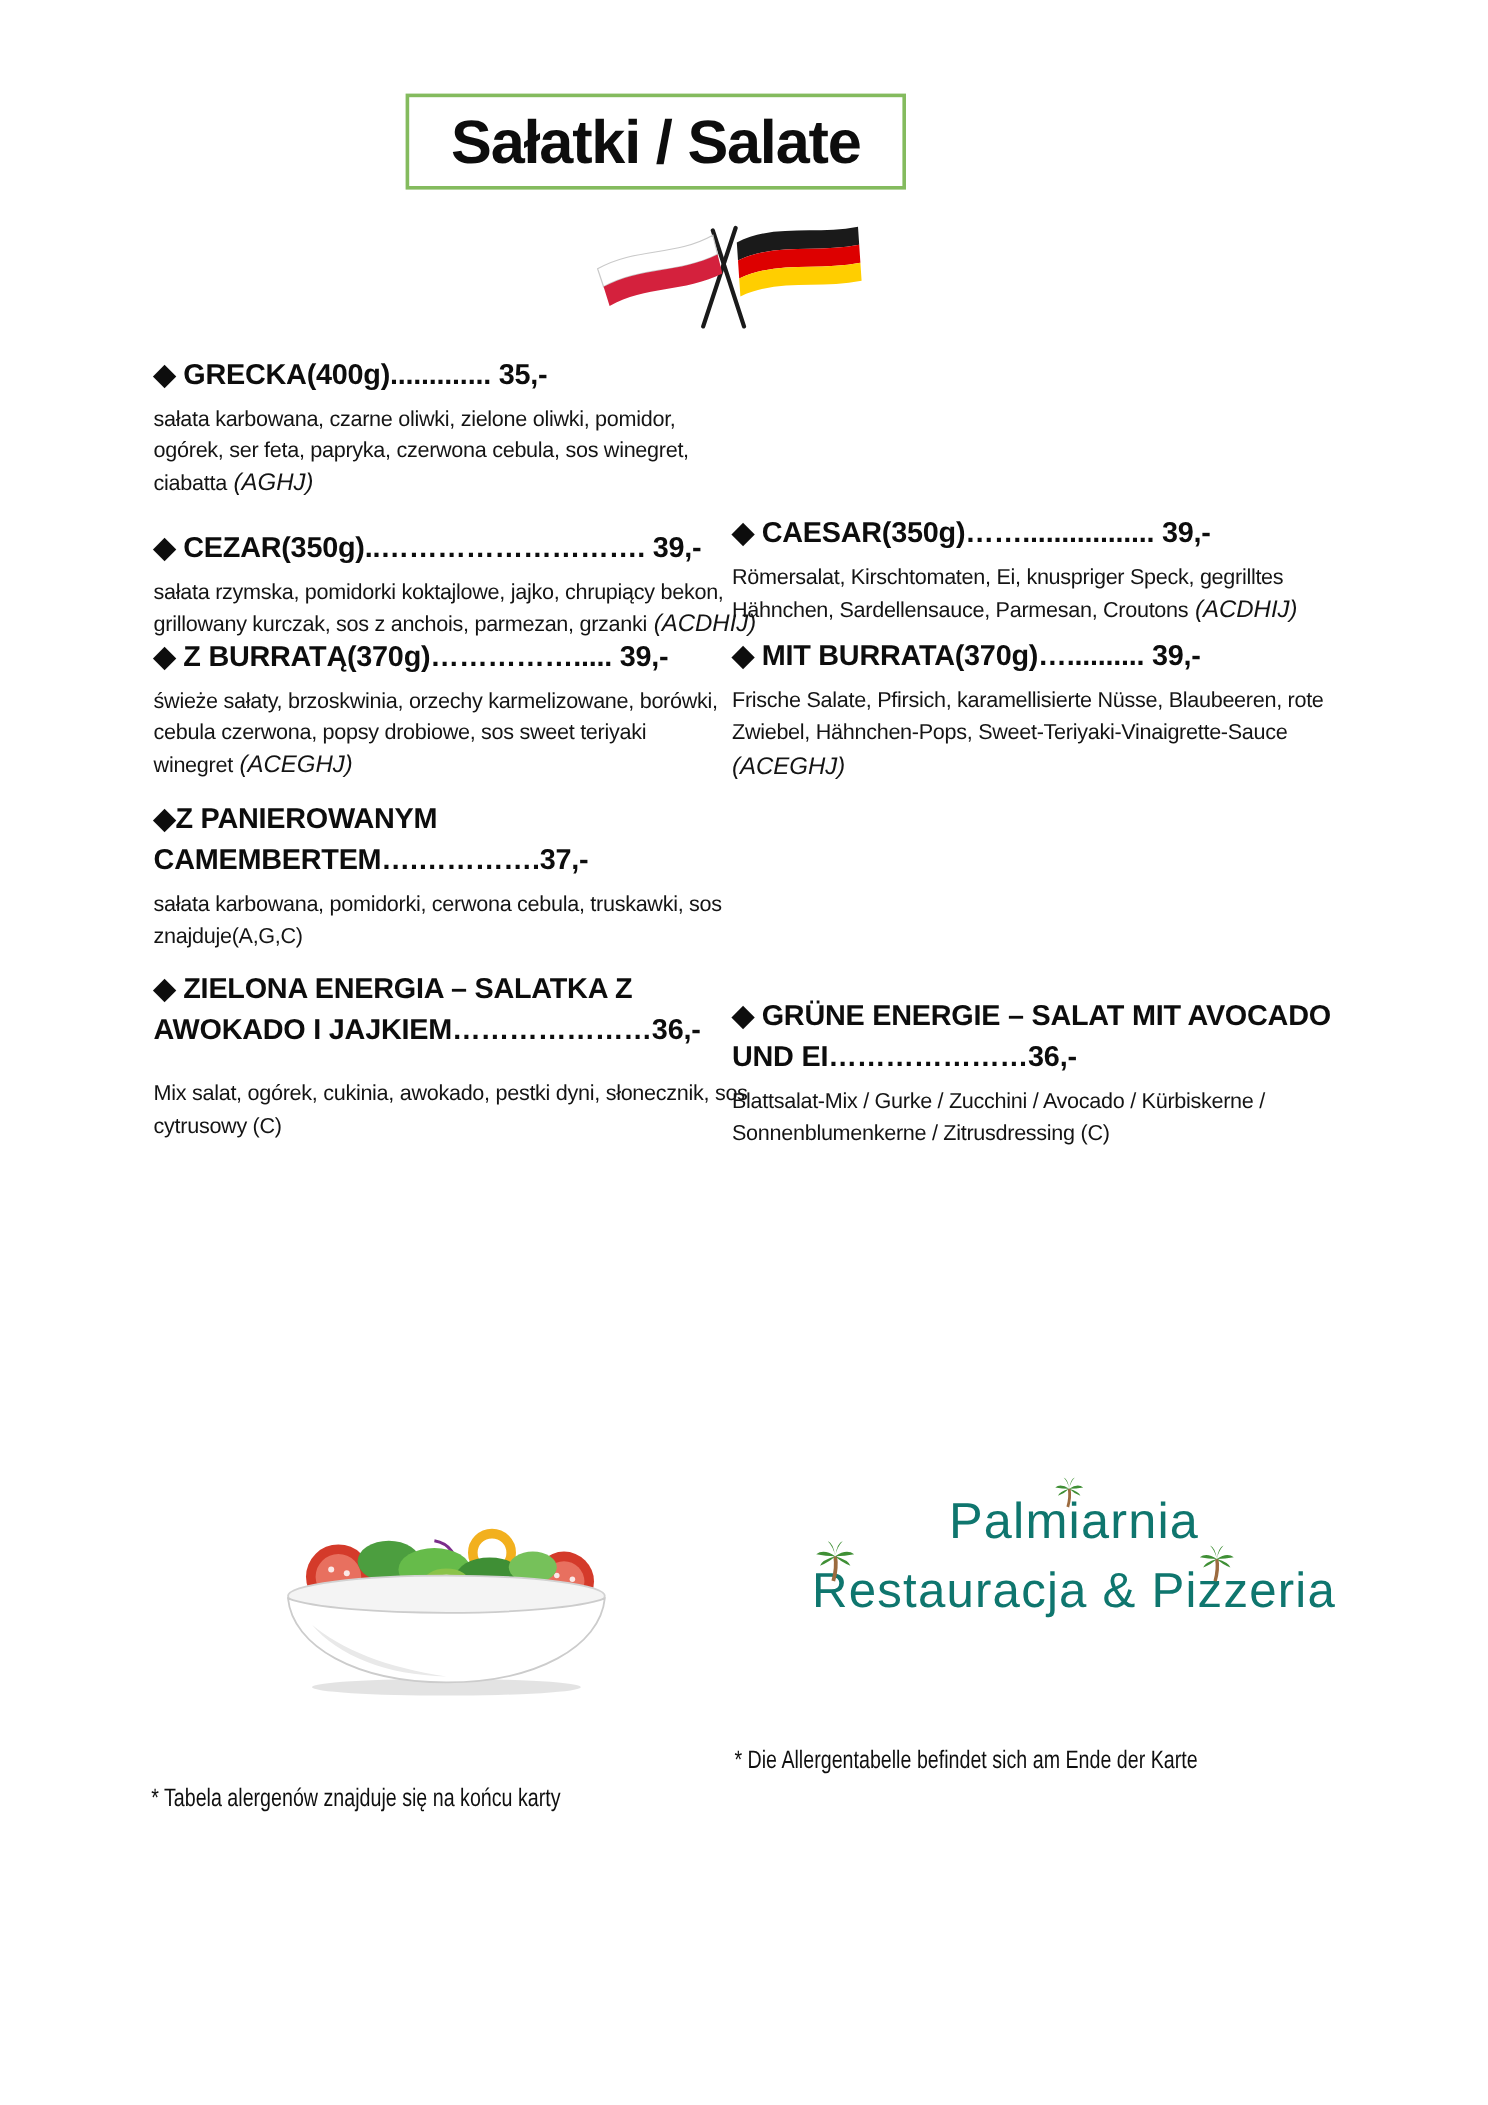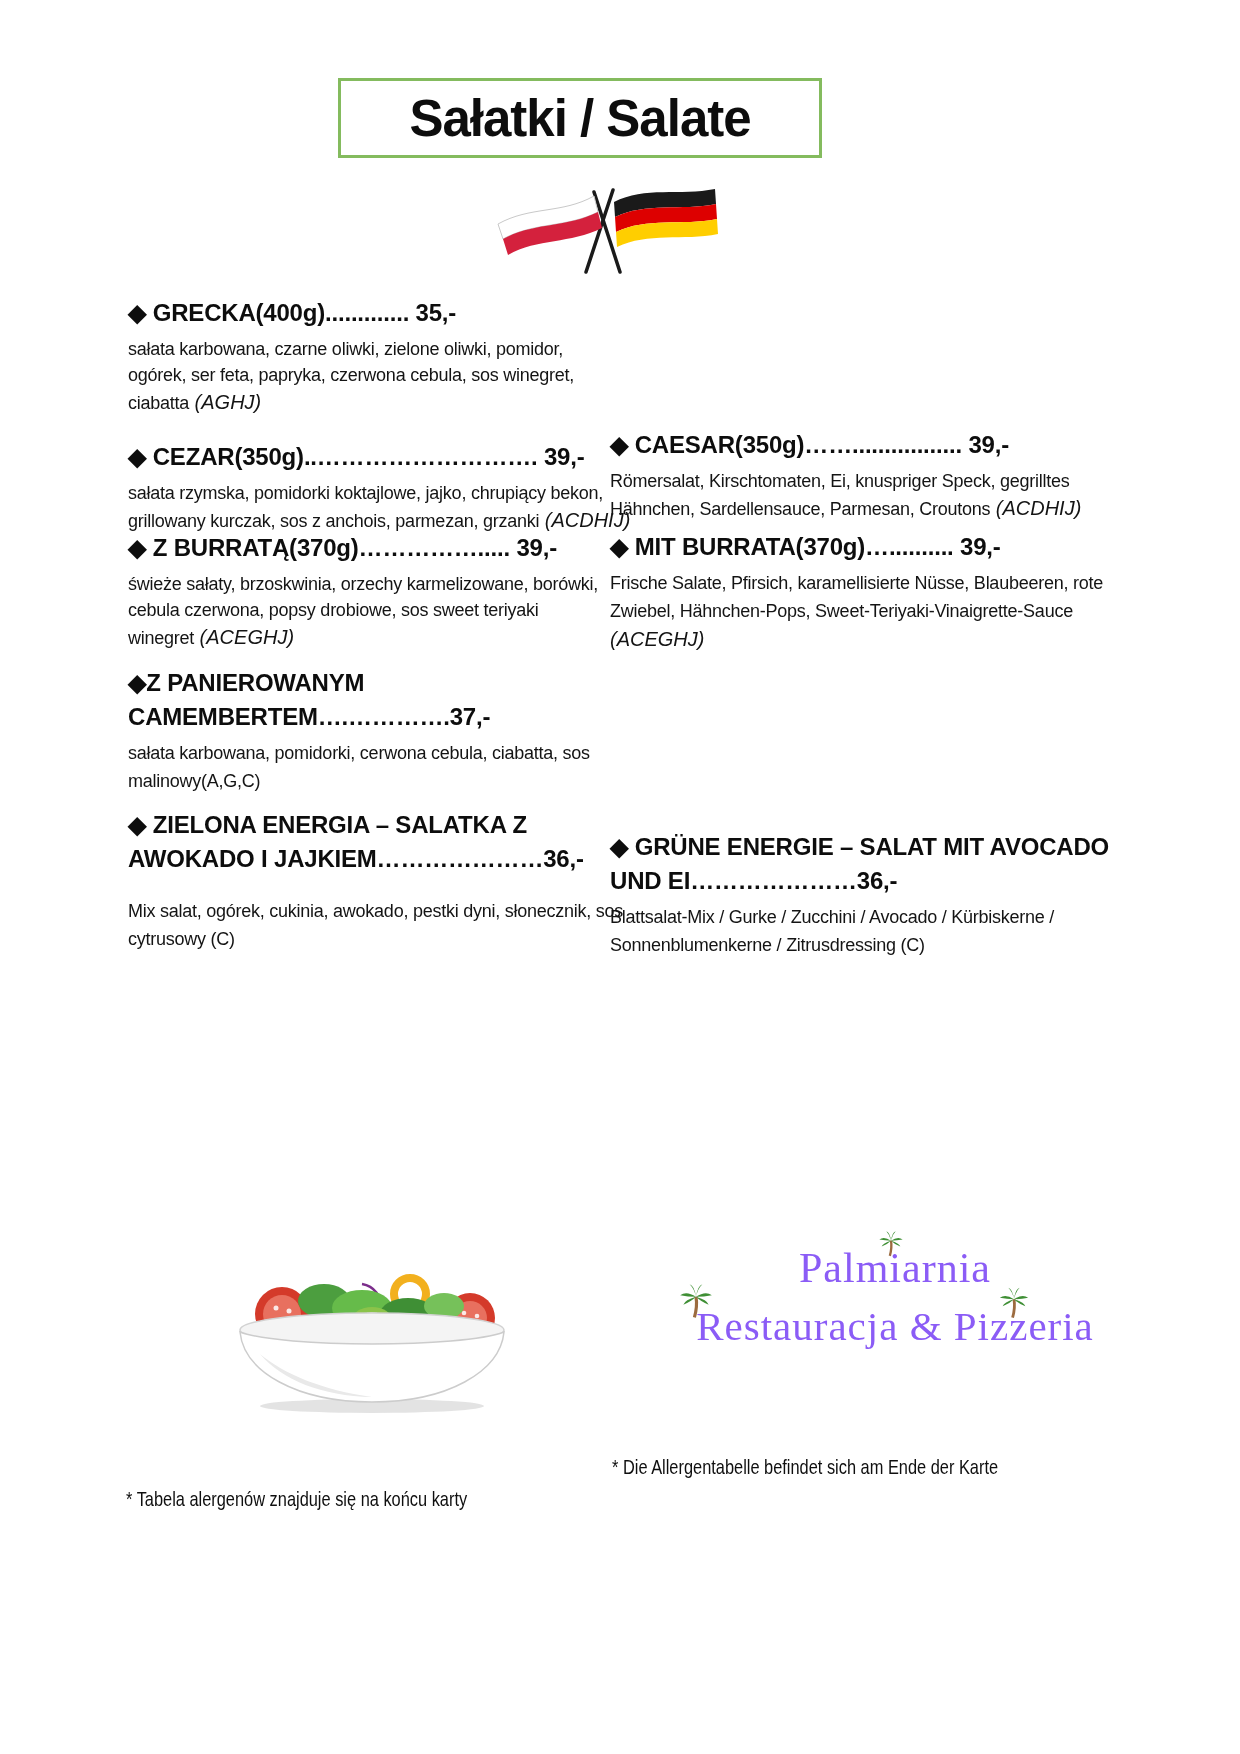--- a/index.html
+++ b/index.html
@@ -7,21 +7,21 @@
   #page {
     position:relative;
     width:1240px; height:1754px;
     background:#ffffff;
     font-family:"Liberation Sans", sans-serif;
     color:#111;
     overflow:hidden;
   }
   
   #title-box {
-    position:absolute; left:338px; top:78px; width:484px; height:80px;
+    position:absolute; left:338px; top:78px; width:417px; height:80px;
     border:3px solid #84bb5e;
     display:flex; align-items:center; justify-content:center;
   }
   #title-box h1 {
     font-size:51px; font-weight:bold; letter-spacing:-1px; color:#0d0d0d;
     white-space:nowrap;
   }
   
   #flags { position:absolute; left:480px; top:180px; width:240px; height:95px; }
   
@@ -37,21 +37,21 @@
   .allergen { font-style:italic; font-size:20px; letter-spacing:0; }
   .allergen-block { display:block; margin-top:8px; }
   .desc-lg { font-size:20.5px; letter-spacing:-0.1px; line-height:1.5; }
   .title-narrow { max-width:420px; }
   .gap-desc { margin-top:22px; }
   
   #salad-bowl { position:absolute; left:212px; top:1256px; width:320px; height:158px; }
   
   #logo {
     position:absolute; left:625px; top:1236px; width:540px; height:140px;
-    font-family:Liberation Serif, serif; color:#8b5cf6; text-align:center;
+    font-family:Liberation Sans, sans-serif; color:#0f766e; text-align:center;
   }
   #logo .logo-line1 { font-size:42px; margin-top:8px; letter-spacing:1px; }
   #logo .logo-line2 { font-size:41px; margin-top:10px; letter-spacing:1px; }
   .palm { position:absolute; }
   #palm-1 { left:252px; top:-8px; width:28px; height:30px; }
   #palm-2 { left:52px;  top:44px; width:38px; height:40px; }
   #palm-3 { left:372px; top:48px; width:34px; height:36px; }
   
   .note {
     position:absolute; font-size:21px; color:#0f0f0f; white-space:nowrap;
@@ -94,21 +94,21 @@
     <div class="item-desc"><span>sałata rzymska, pomidorki koktajlowe, jajko, chrupiący bekon, grillowany kurczak, sos z anchois, parmezan, grzanki</span><span class="allergen"> (ACDHIJ)</span></div>
   </div>
 
   <div class="item" style="left:128px; top:531px; width:480px;">
     <div class="item-title">◆ Z BURRATĄ(370g)……………..... 39,-</div>
     <div class="item-desc"><span>świeże sałaty, brzoskwinia, orzechy karmelizowane, borówki, cebula czerwona, popsy drobiowe,  sos sweet teriyaki winegret</span><span class="allergen"> (ACEGHJ)</span></div>
   </div>
 
   <div class="item" style="left:128px; top:666px; width:480px;">
     <div class="item-title">◆Z PANIEROWANYM CAMEMBERTEM….………….37,-</div>
-    <div class="item-desc"><span>sałata karbowana, pomidorki, cerwona cebula, ciabatta, sos malinowy(A,G,C)</span><span class="allergen"></span></div>
+    <div class="item-desc"><span>sałata karbowana, pomidorki, cerwona cebula, truskawki, sos znajduje(A,G,C)</span><span class="allergen"></span></div>
   </div>
 
   <div class="item" style="left:128px; top:808px; width:505px;">
     <div class="item-title">◆ ZIELONA ENERGIA – SALATKA Z AWOKADO I JAJKIEM…………………36,-</div>
     <div class="item-desc gap-desc"><span>Mix salat, ogórek, cukinia, awokado, pestki dyni, słonecznik, sos cytrusowy (C)</span><span class="allergen"></span></div>
   </div>
 
 
   <div class="item" style="left:610px; top:428px; width:530px;">
     <div class="item-title">◆ CAESAR(350g)……................. 39,-</div>

